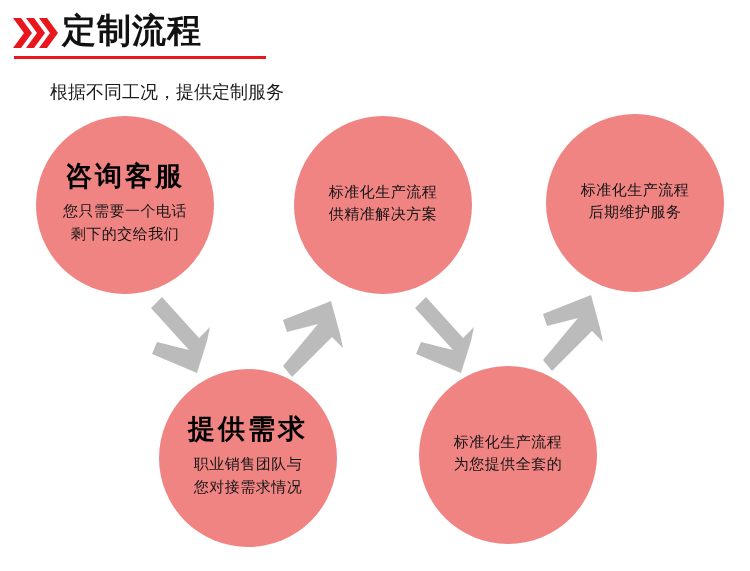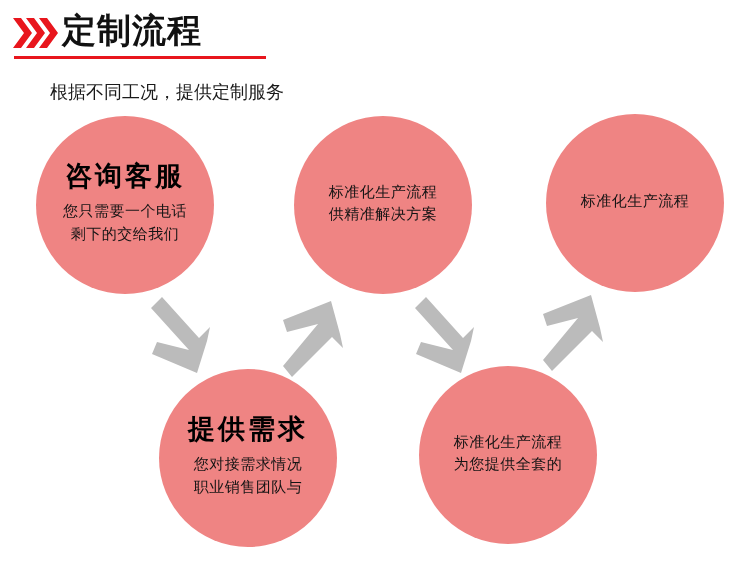--- a/index.html
+++ b/index.html
@@ -144,28 +144,29 @@
   <div class="node" id="node-2">
     <div class="node-desc">
       <div>标准化生产流程</div>
       <div>供精准解决方案</div>
     </div>
   </div>
 
   <div class="node" id="node-3">
     <div class="node-desc">
       <div>标准化生产流程</div>
+      <div>后期维护服务</div>
     </div>
   </div>
 
   <div class="node" id="node-4">
     <div class="node-title">提供需求</div>
     <div class="node-desc">
+      <div>职业销售团队与</div>
       <div>您对接需求情况</div>
-      <div>职业销售团队与</div>
     </div>
   </div>
 
   <div class="node" id="node-5">
     <div class="node-desc">
       <div>标准化生产流程</div>
       <div>为您提供全套的</div>
     </div>
   </div>
 

